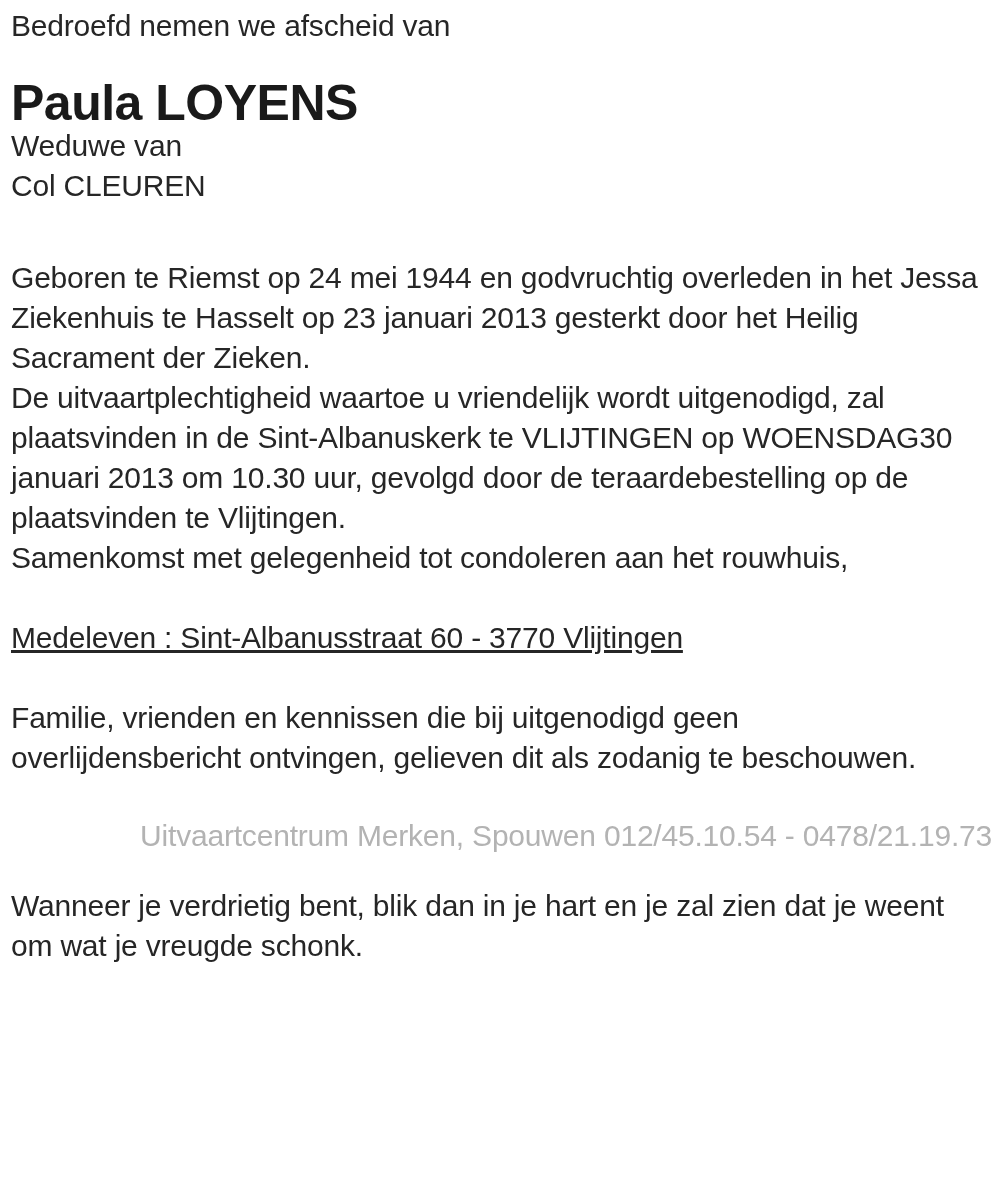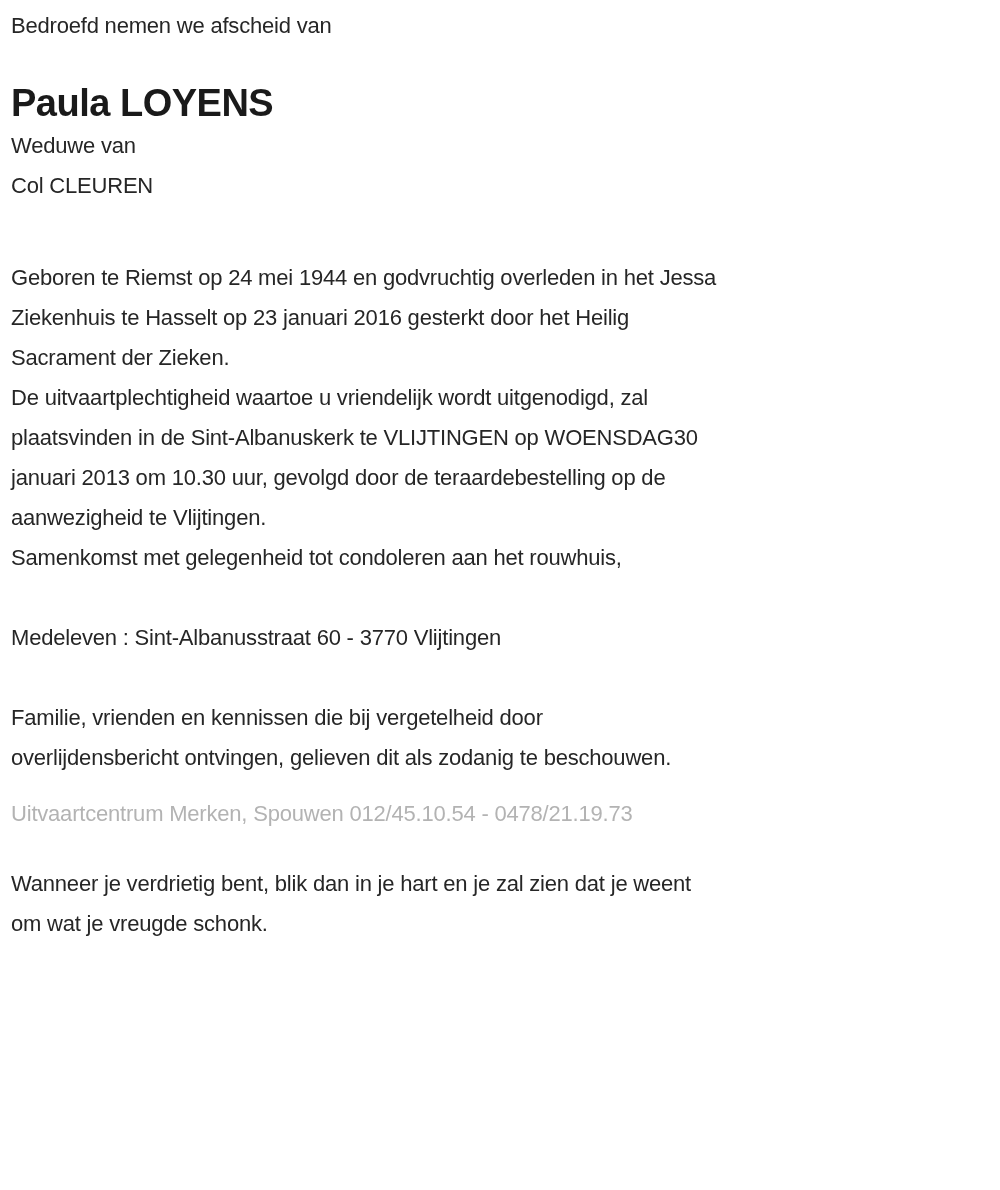--- a/index.html
+++ b/index.html
@@ -11,73 +11,73 @@
     width: 1000px;
     height: 1190px;
     font-family: "Liberation Sans", sans-serif;
     color: #262626;
     overflow: hidden;
   }
   .page {
     padding: 6px 8px 0 11px;
   }
   .line {
-    font-size: 22px;
+    font-size: 30px;
     line-height: 40px;
     letter-spacing: -0.2px;
     white-space: nowrap;
   }
   .name {
-    font-size: 38px;
+    font-size: 50px;
     font-weight: bold;
     line-height: 46px;
     margin-top: 34px;
     letter-spacing: -0.5px;
     color: #1a1a1a;
     white-space: nowrap;
   }
   .announcement { margin-top: 52px; }
-  .condolence   { margin-top: 40px; }
+  .condolence   { margin-top: 40px; text-decoration: underline; }
   .apology      { margin-top: 40px; }
-  .funeral-home { margin-top: 16px; }
+  .funeral-home { margin-top: 38px; text-align: right; }
   .funeral-home .line { color: #b3b3b3; }
   .epitaph      { margin-top: 30px; }
 </style>
 </head>
 <body>
 
 <div class="page">
 
   <div class="intro">
     <div class="line">Bedroefd nemen we afscheid van</div>
   </div>
 
   <div>
     <div class="name">Paula LOYENS</div>
     <div class="line">Weduwe van</div>
     <div class="line">Col CLEUREN</div>
   </div>
 
   <div class="announcement">
     <div class="line">Geboren te Riemst op 24 mei 1944 en godvruchtig overleden in het Jessa</div>
-    <div class="line">Ziekenhuis te Hasselt op 23 januari 2016 gesterkt door het Heilig</div>
+    <div class="line">Ziekenhuis te Hasselt op 23 januari 2013 gesterkt door het Heilig</div>
     <div class="line">Sacrament der Zieken.</div>
     <div class="line">De uitvaartplechtigheid waartoe u vriendelijk wordt uitgenodigd, zal</div>
     <div class="line">plaatsvinden in de Sint-Albanuskerk te VLIJTINGEN op WOENSDAG30</div>
     <div class="line">januari 2013 om 10.30 uur, gevolgd door de teraardebestelling op de</div>
-    <div class="line">aanwezigheid te Vlijtingen.</div>
+    <div class="line">plaatsvinden te Vlijtingen.</div>
     <div class="line">Samenkomst met gelegenheid tot condoleren aan het rouwhuis,</div>
   </div>
 
   <div class="condolence">
     <div class="line">Medeleven : Sint-Albanusstraat 60 - 3770 Vlijtingen</div>
   </div>
 
   <div class="apology">
-    <div class="line">Familie, vrienden en kennissen die bij vergetelheid door</div>
+    <div class="line">Familie, vrienden en kennissen die bij uitgenodigd geen</div>
     <div class="line">overlijdensbericht ontvingen, gelieven dit als zodanig te beschouwen.</div>
   </div>
 
   <div class="funeral-home">
     <div class="line">Uitvaartcentrum Merken, Spouwen 012/45.10.54 - 0478/21.19.73</div>
   </div>
 
   <div class="epitaph">
     <div class="line">Wanneer je verdrietig bent, blik dan in je hart en je zal zien dat je weent</div>
     <div class="line">om wat je vreugde schonk.</div>

